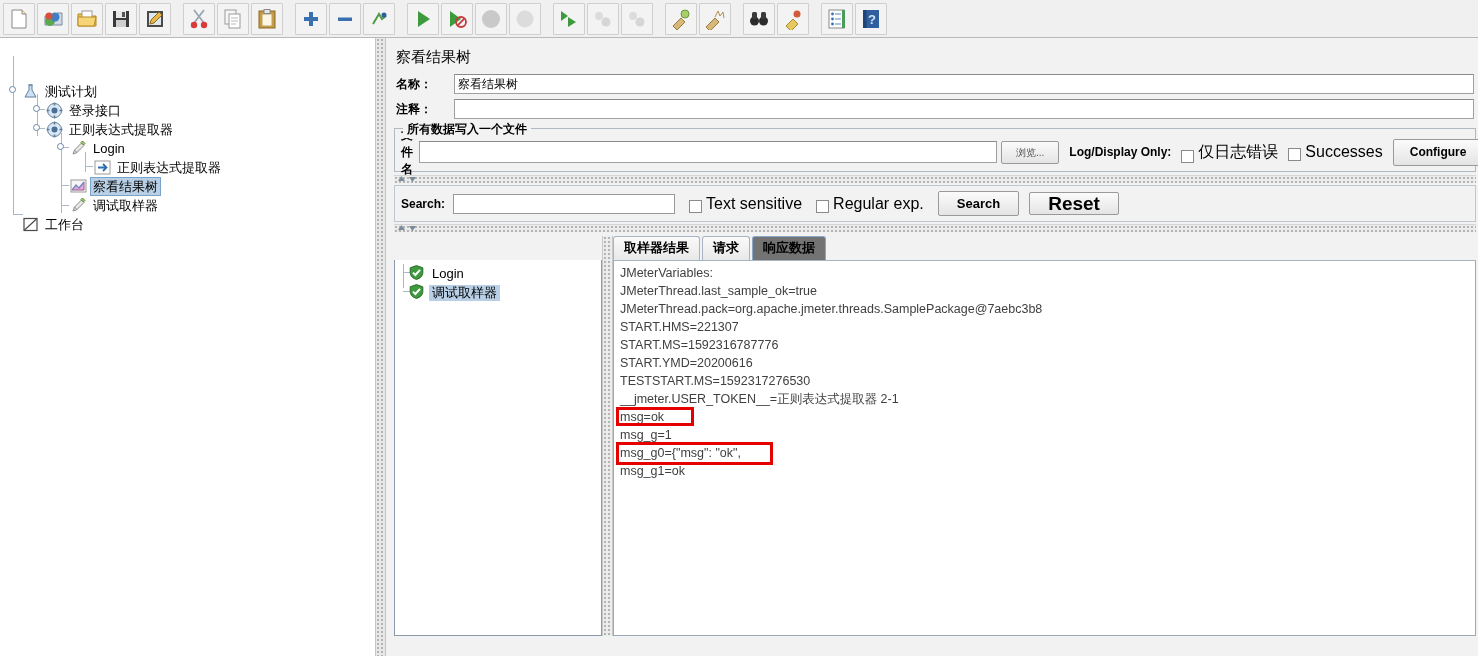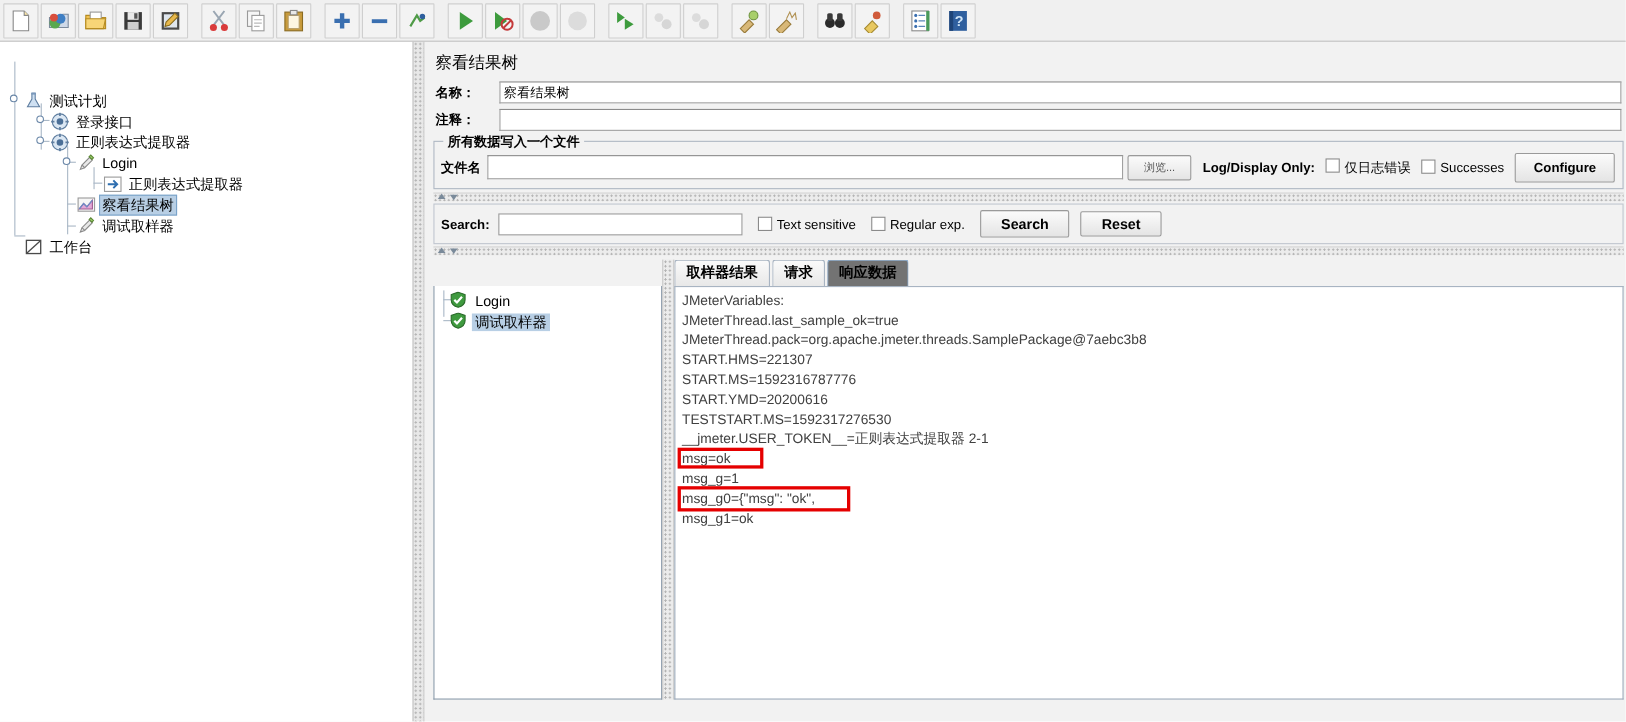--- a/index.html
+++ b/index.html
@@ -108,21 +108,21 @@
   .file-lbl { font-weight: bold; font-size: 12px; margin-right: 6px; }
   .btn {
     background: linear-gradient(#fbfbfb,#e4e4e4);
     border: 1px solid #9a9a9a; border-radius: 2px;
     font-size: 12px; padding: 3px 10px; line-height: 15px;
     font-family: "Liberation Sans", sans-serif; color:#000;
     white-space: nowrap;
   }
   .btn.bold { font-weight: bold; }
   .btn.small { font-size: 10px; color: #555; padding: 3px 14px; }
-  .chk-wrap { display: flex; align-items: flex-start; margin-left: 10px; font-size: 12px; white-space: nowrap; }
+  .chk-wrap { display: flex; align-items: flex-end; margin-left: 10px; font-size: 16px; white-space: nowrap; }
   .chk {
     width: 13px; height: 13px; background: #fff;
     border: 1px solid #8a8a8a; margin-right: 4px; display: inline-block;
   }
   .ldo-label { font-weight: bold; font-size: 12px; margin-left: 10px; white-space: nowrap; }
 
   .dotted-strip {
     height: 8px; margin: 3px 2px 0 2px;
     background-image: radial-gradient(#b3b3b3 1px, transparent 1px);
     background-size: 4px 4px; background-color: #ececec;
@@ -560,21 +560,21 @@
       <input class="search-input" type="text" value="" style="">
       <label class="chk-wrap" style="margin-left:14px;">
         <span class="chk"></span>
         <span>Text sensitive</span>
       </label>
       <label class="chk-wrap" style="margin-left:14px;">
         <span class="chk"></span>
         <span>Regular exp.</span>
       </label>
       <button class="btn bold" style="margin-left:14px; padding:4px 18px; font-size:13px;">Search</button>
-      <button class="btn bold" style="margin-left:10px; padding:3px 18px; font-size:13px;">Reset</button>
+      <button class="btn bold" style="margin-left:10px; padding:3px 18px; font-size:19px;">Reset</button>
     </div>
 
     <div class="dotted-strip" style="margin-top:2px;">
       <span class="arrow-pair">
         <svg width="9" height="8" viewBox="0 0 9 8">
             <path d="M4.5 1L8 6H1z" fill="#7a8a9a"></path>
           </svg>
         <svg width="9" height="8" viewBox="0 0 9 8">
             <path d="M4.5 7L1 2h7z" fill="#7a8a9a"></path>
           </svg>

